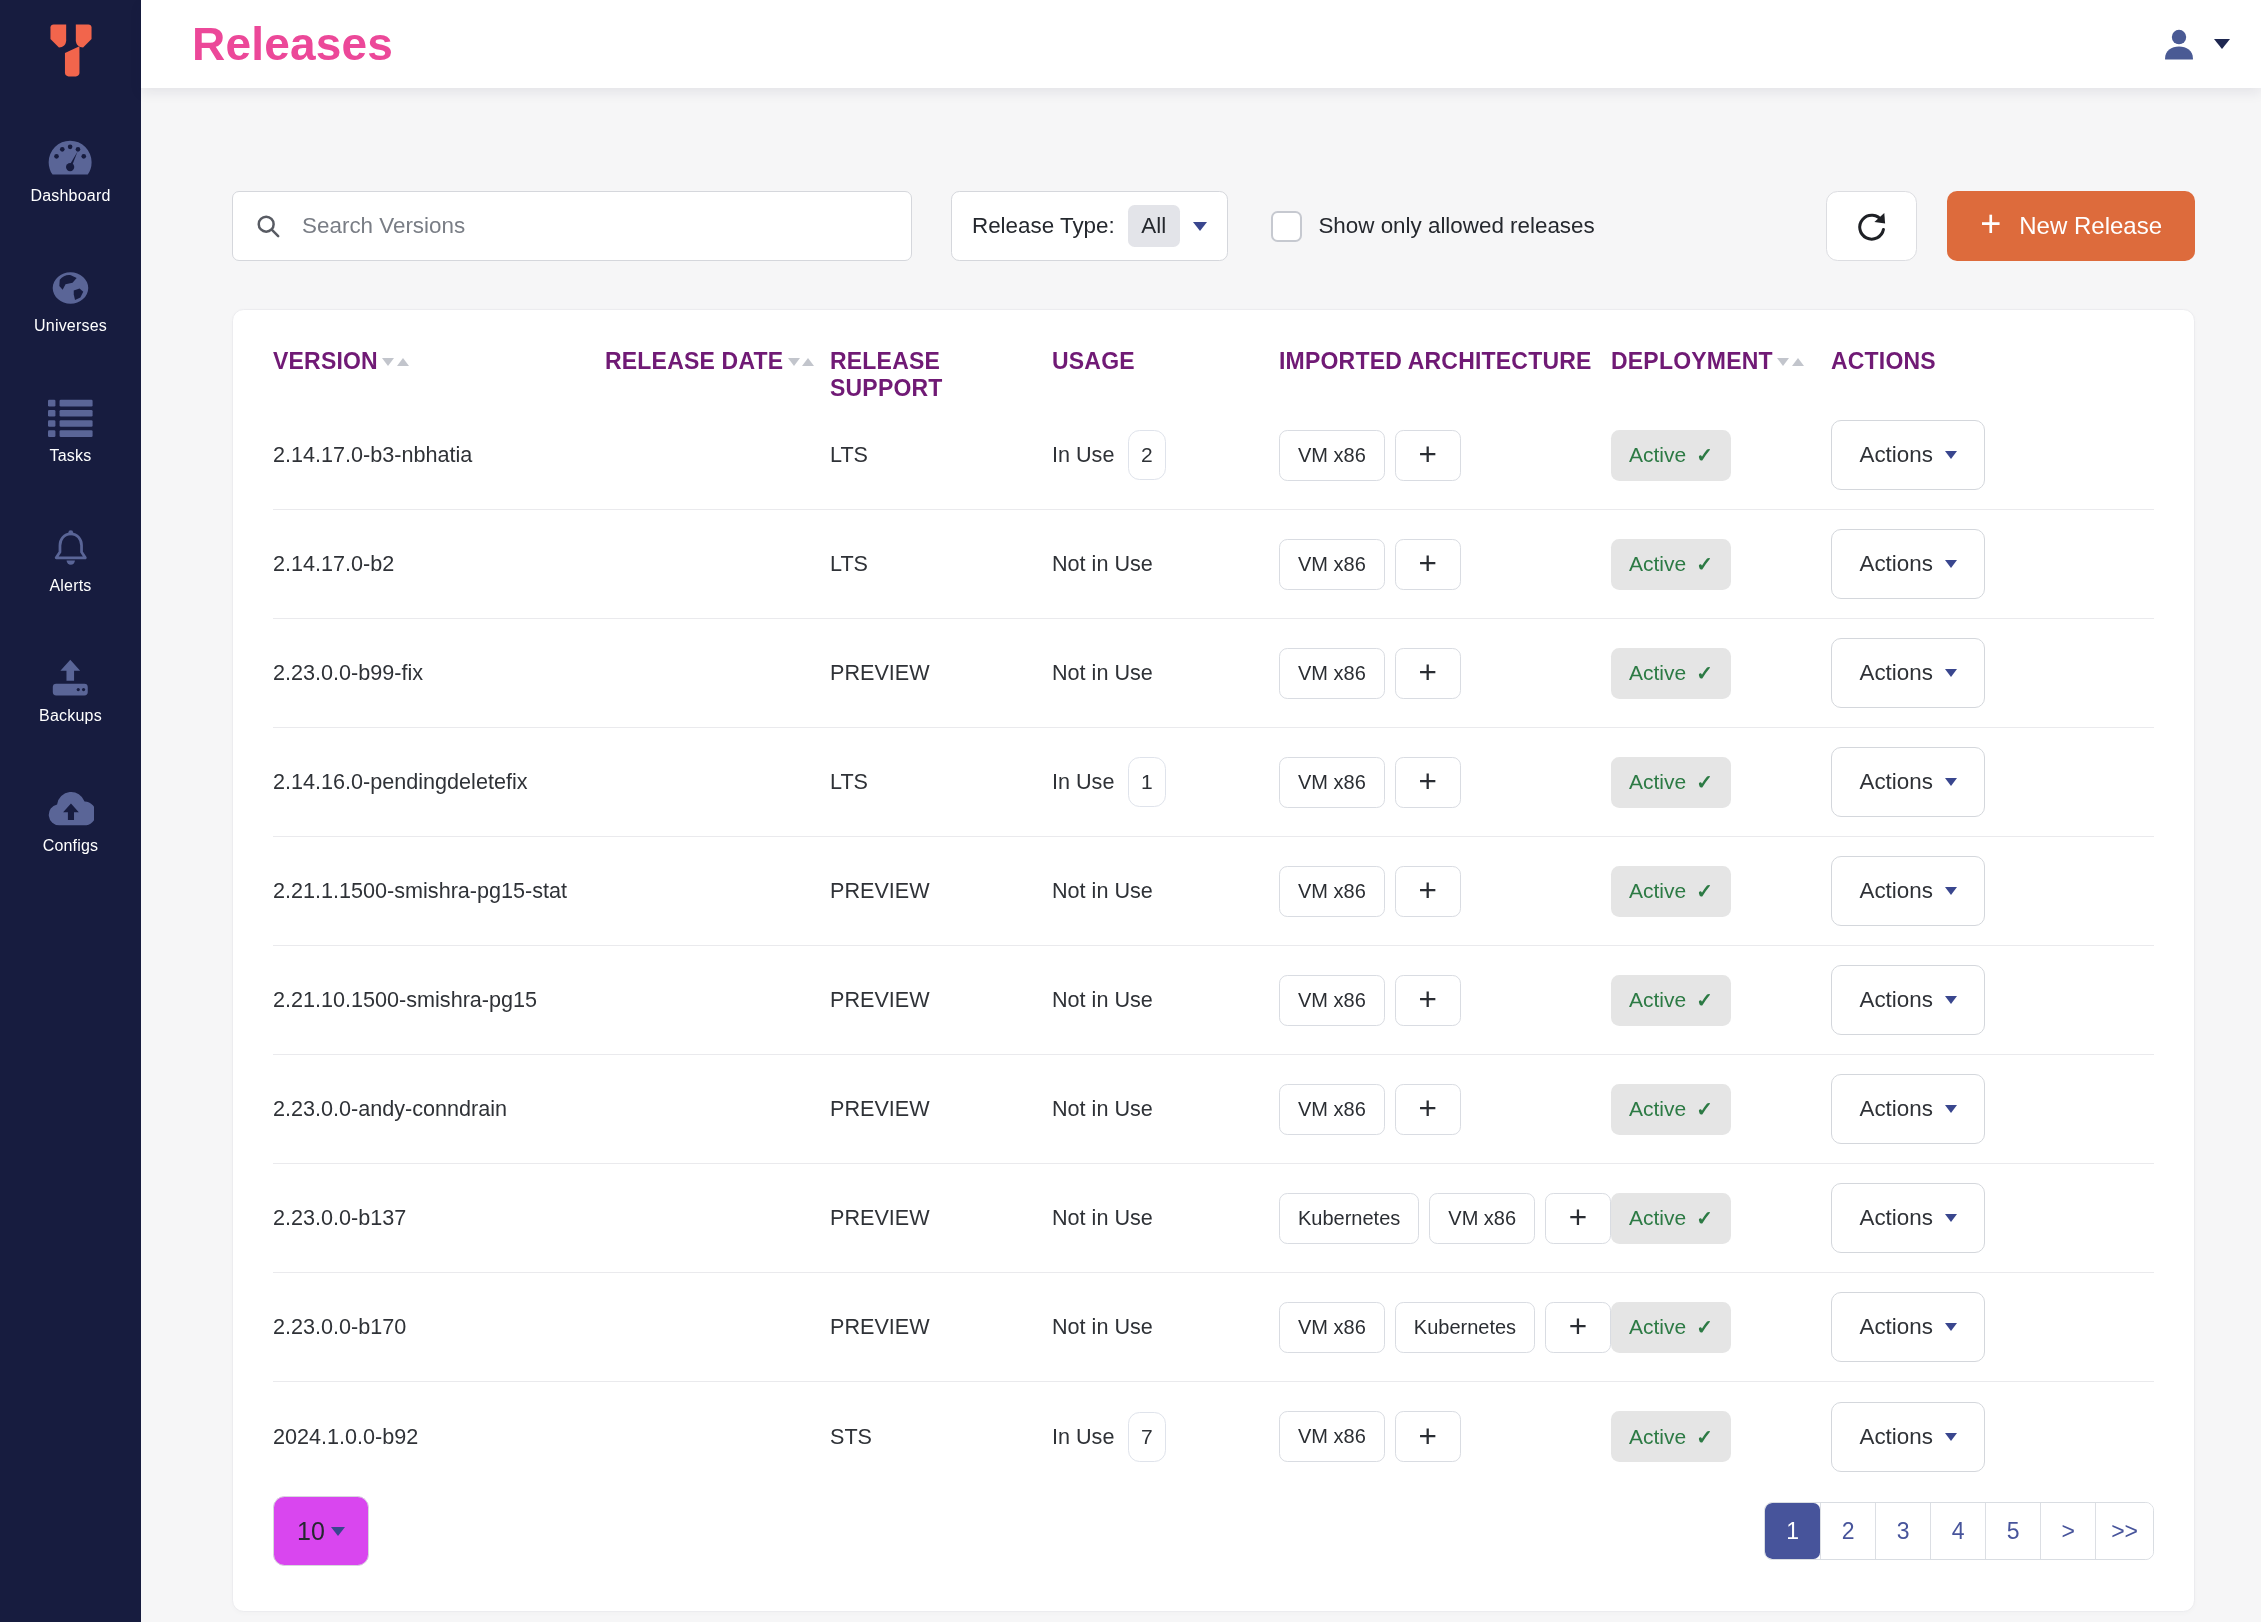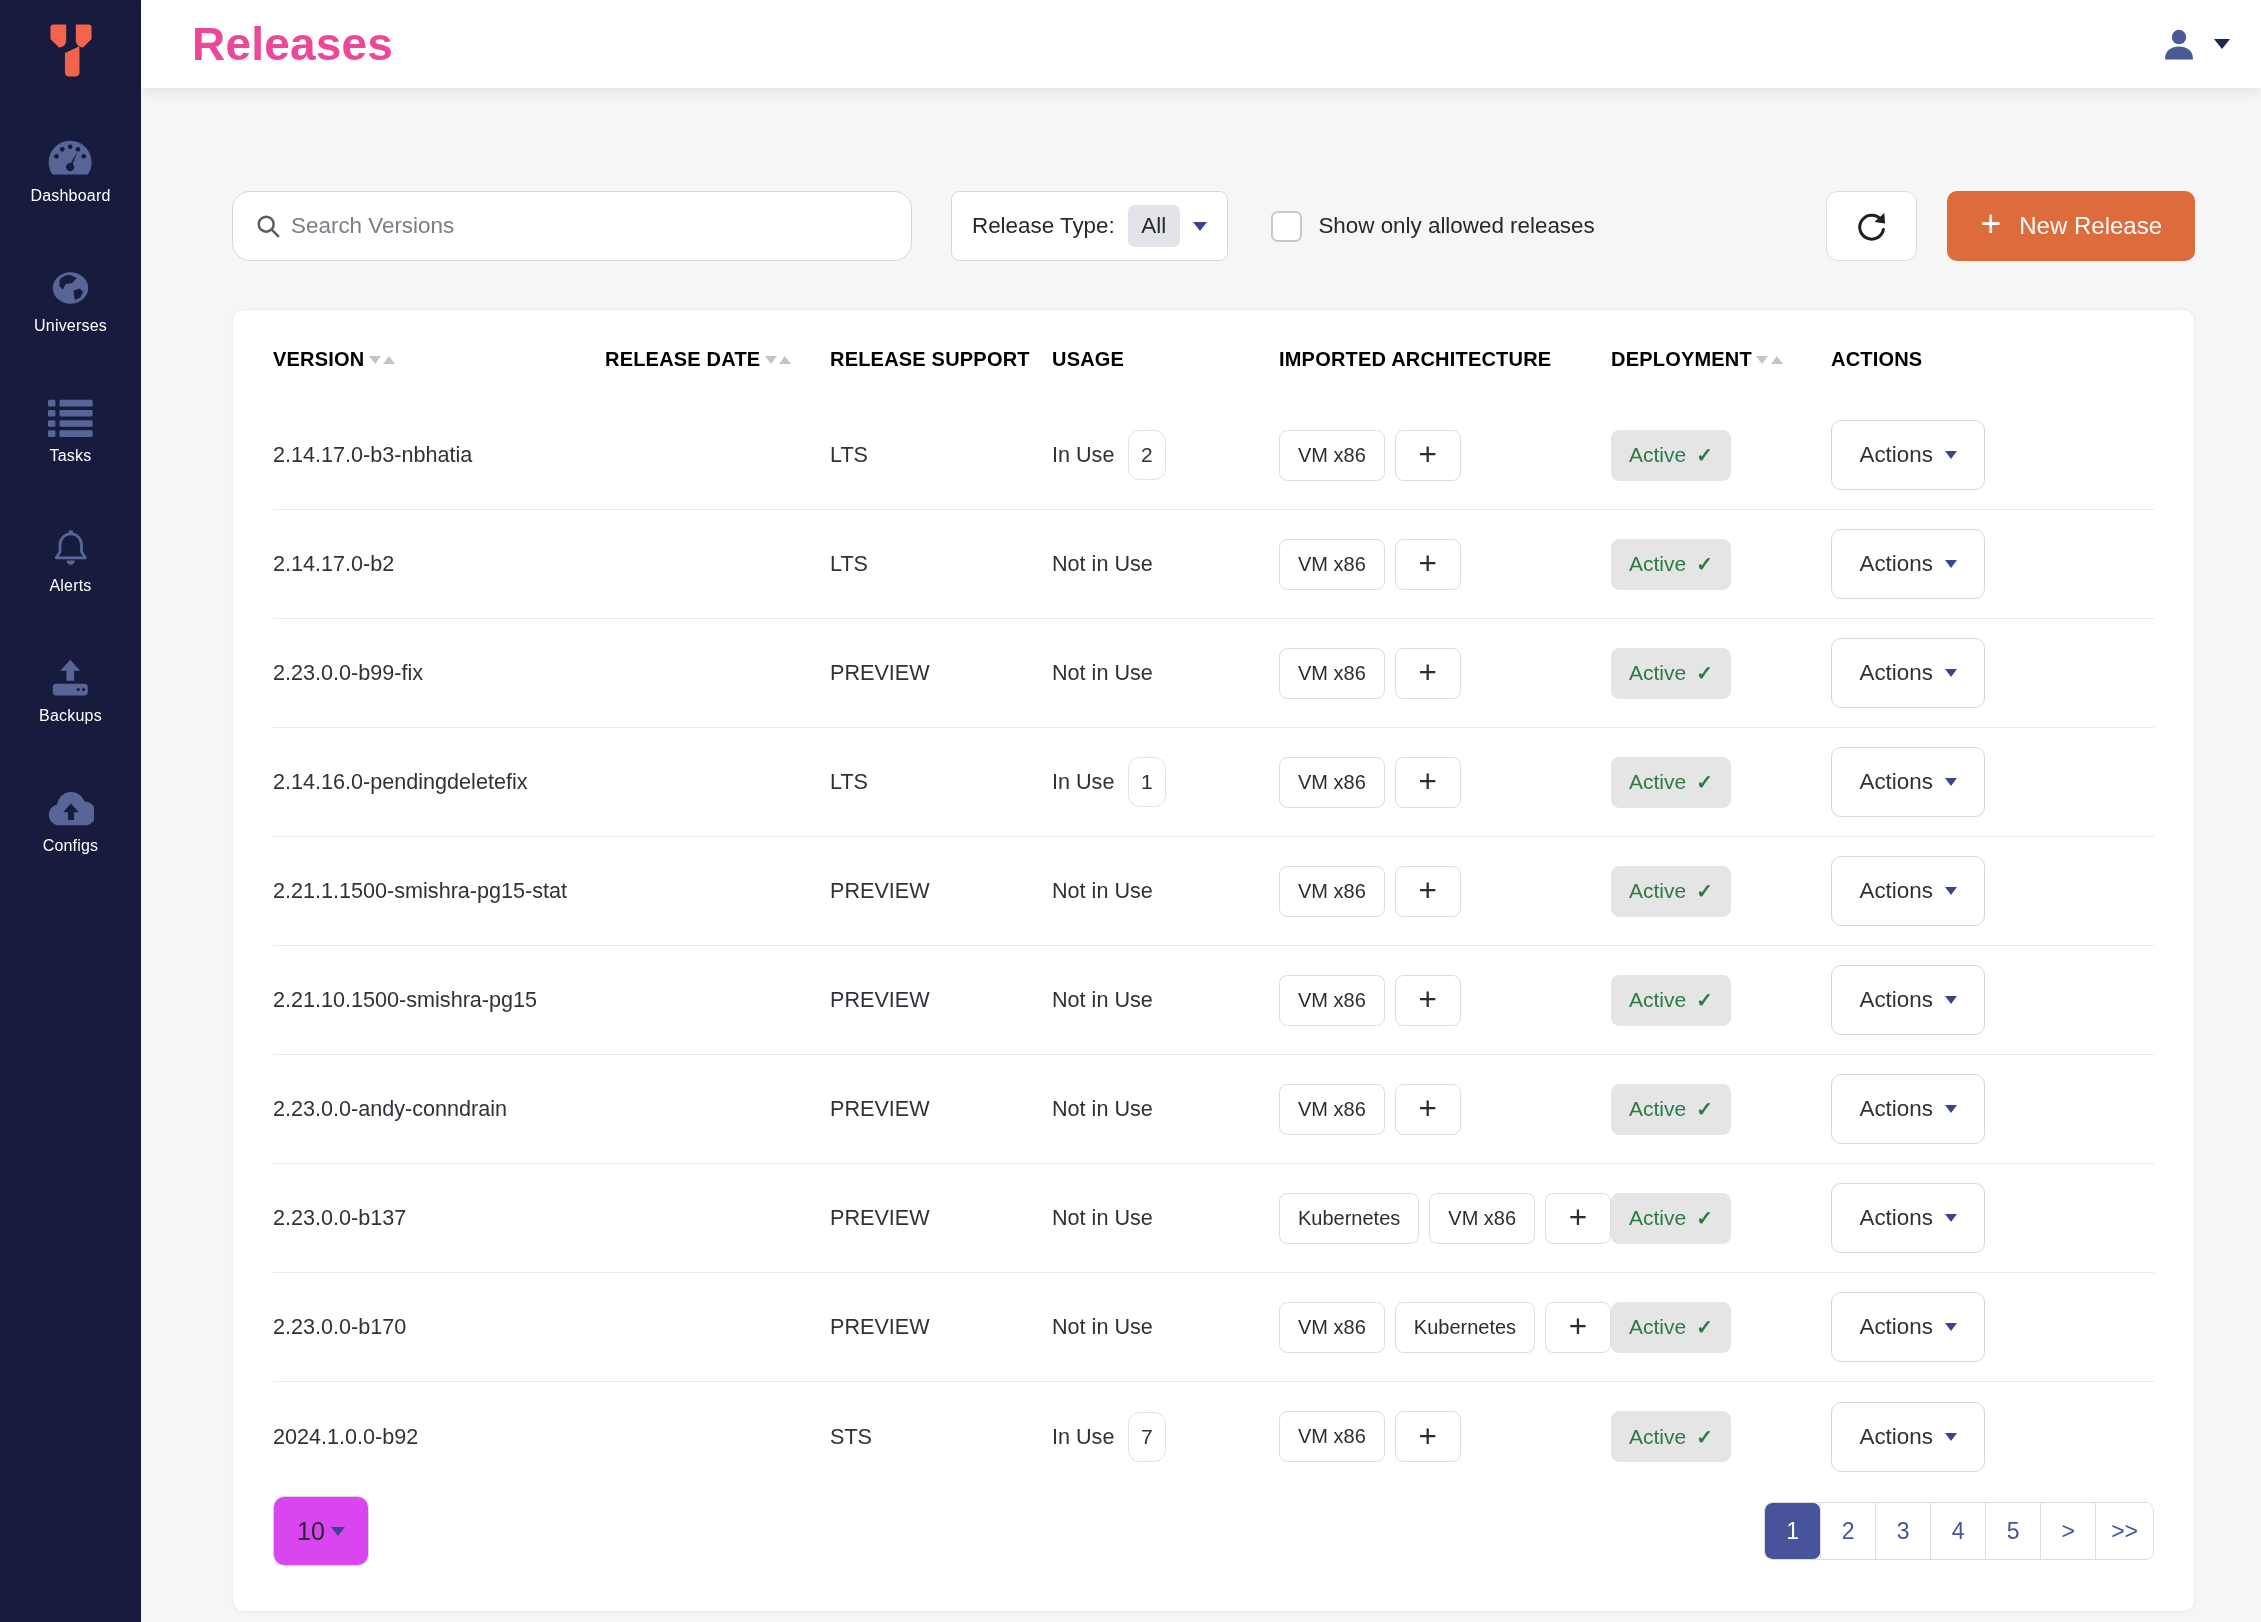--- a/index.html
+++ b/index.html
@@ -33,22 +33,22 @@
     box-shadow:0 5px 11.6px rgba(23,28,63,0.08);
   }
   .page-title { font-size:46px; font-weight:700; color:#ec4899; letter-spacing:0.2px; }
   .user-menu { margin-left:auto; display:flex; align-items:center; gap:16.6px; cursor:pointer; }
   .caret { width:0; height:0; border-left:8.3px solid transparent; border-right:8.3px solid transparent; border-top:10px solid #1e2750; }
 
   
   .content { flex:1; padding:103px 66px 0 91px; }
   .toolbar { display:flex; align-items:center; }
   .search-box {
-    width:680px; height:70px; background:#fff; border:1.7px solid #d5d7dc; border-radius:18px;
-    display:flex; align-items:center; padding:0 21.6px; gap:10px;
+    width:680px; height:70px; background:#fff; border:1.7px solid #d5d7dc; border-radius:7px;
+    display:flex; align-items:center; padding:0 21.6px; gap:21px;
   }
   .search-box input {
     border:none; outline:none; flex:1; font-size:22.4px; color:#2a2d33;
     font-family:"Liberation Sans", sans-serif; background:transparent;
   }
   .search-box input::placeholder { color:#797d85; }
   .release-type {
     margin-left:39px; height:70px; background:#fff; border:1.7px solid #d5d7dc; border-radius:8.3px;
     display:flex; align-items:center; padding:0 20px; gap:13.3px; cursor:pointer;
   }
@@ -76,21 +76,21 @@
   .card {
     margin-top:48px; background:#fff; border:0.8px solid #ececef; border-radius:11.6px;
     padding:0 40px 45px 40px; box-shadow:0 1.7px 5px rgba(0,0,0,0.02);
   }
   .grid-row {
     display:grid;
     grid-template-columns:332px 225px 222px 227px 332px 220px 1fr;
     align-items:center;
   }
   .thead { padding-top:38px; height:91px; align-items:start; }
-  .th { display:flex; align-items:center; gap:1px; font-size:20px; font-weight:700; color:#000000; letter-spacing:0.2px; }
+  .th { display:flex; align-items:center; gap:1px; font-size:23px; font-weight:700; color:#701a75; letter-spacing:0.2px; }
   .sort { display:flex; align-items:center; gap:2.5px; margin-left:3.3px; }
   .tri-down { width:0; height:0; border-left:6.6px solid transparent; border-right:6.6px solid transparent; border-top:8.3px solid #c2c5cc; }
   .tri-up   { width:0; height:0; border-left:6.6px solid transparent; border-right:6.6px solid transparent; border-bottom:8.3px solid #c2c5cc; }
   .trow { height:109px; border-bottom:1.7px solid #eaeaed; font-size:21.6px; color:#2f3237; }
   .trow:last-child { border-bottom:none; }
   .usage-wrap { display:flex; align-items:center; gap:13.3px; }
   .usage-count {
     min-width:38px; height:50px; border:1.7px solid #dfe3eb; border-radius:11.6px;
     display:inline-flex; align-items:center; justify-content:center; font-size:21px; color:#2f3237; padding:0 8.3px;
   }

